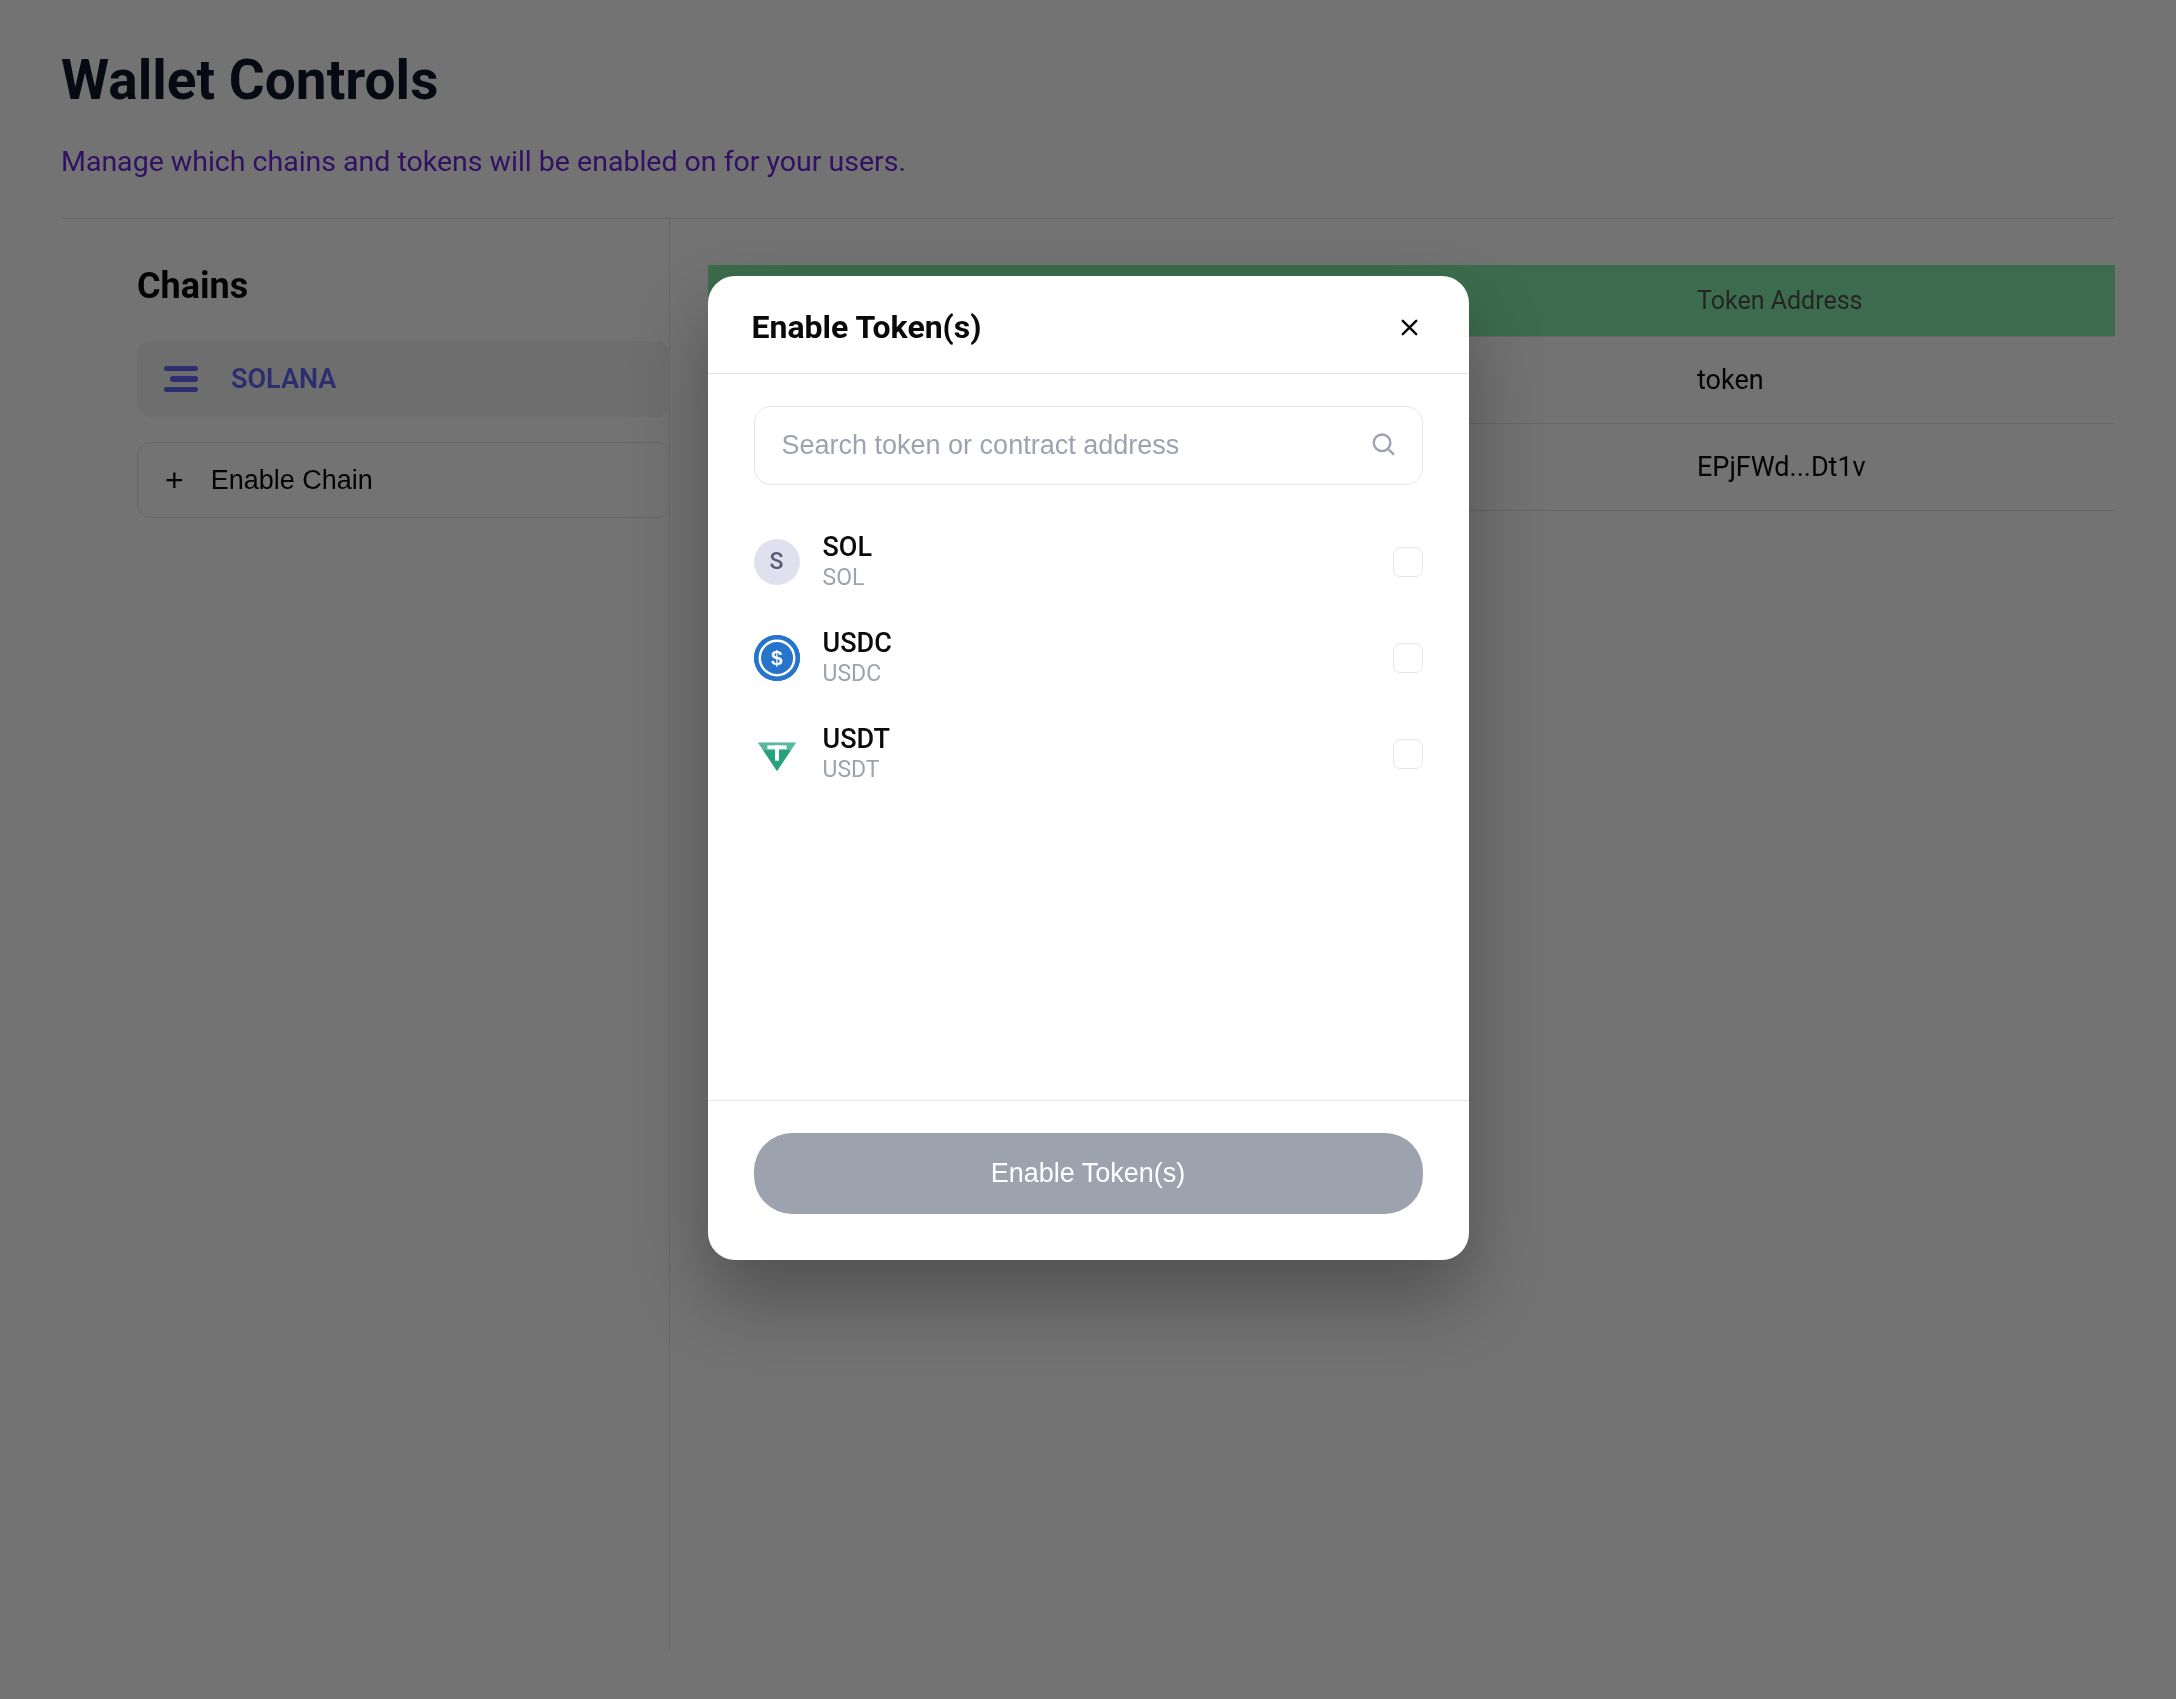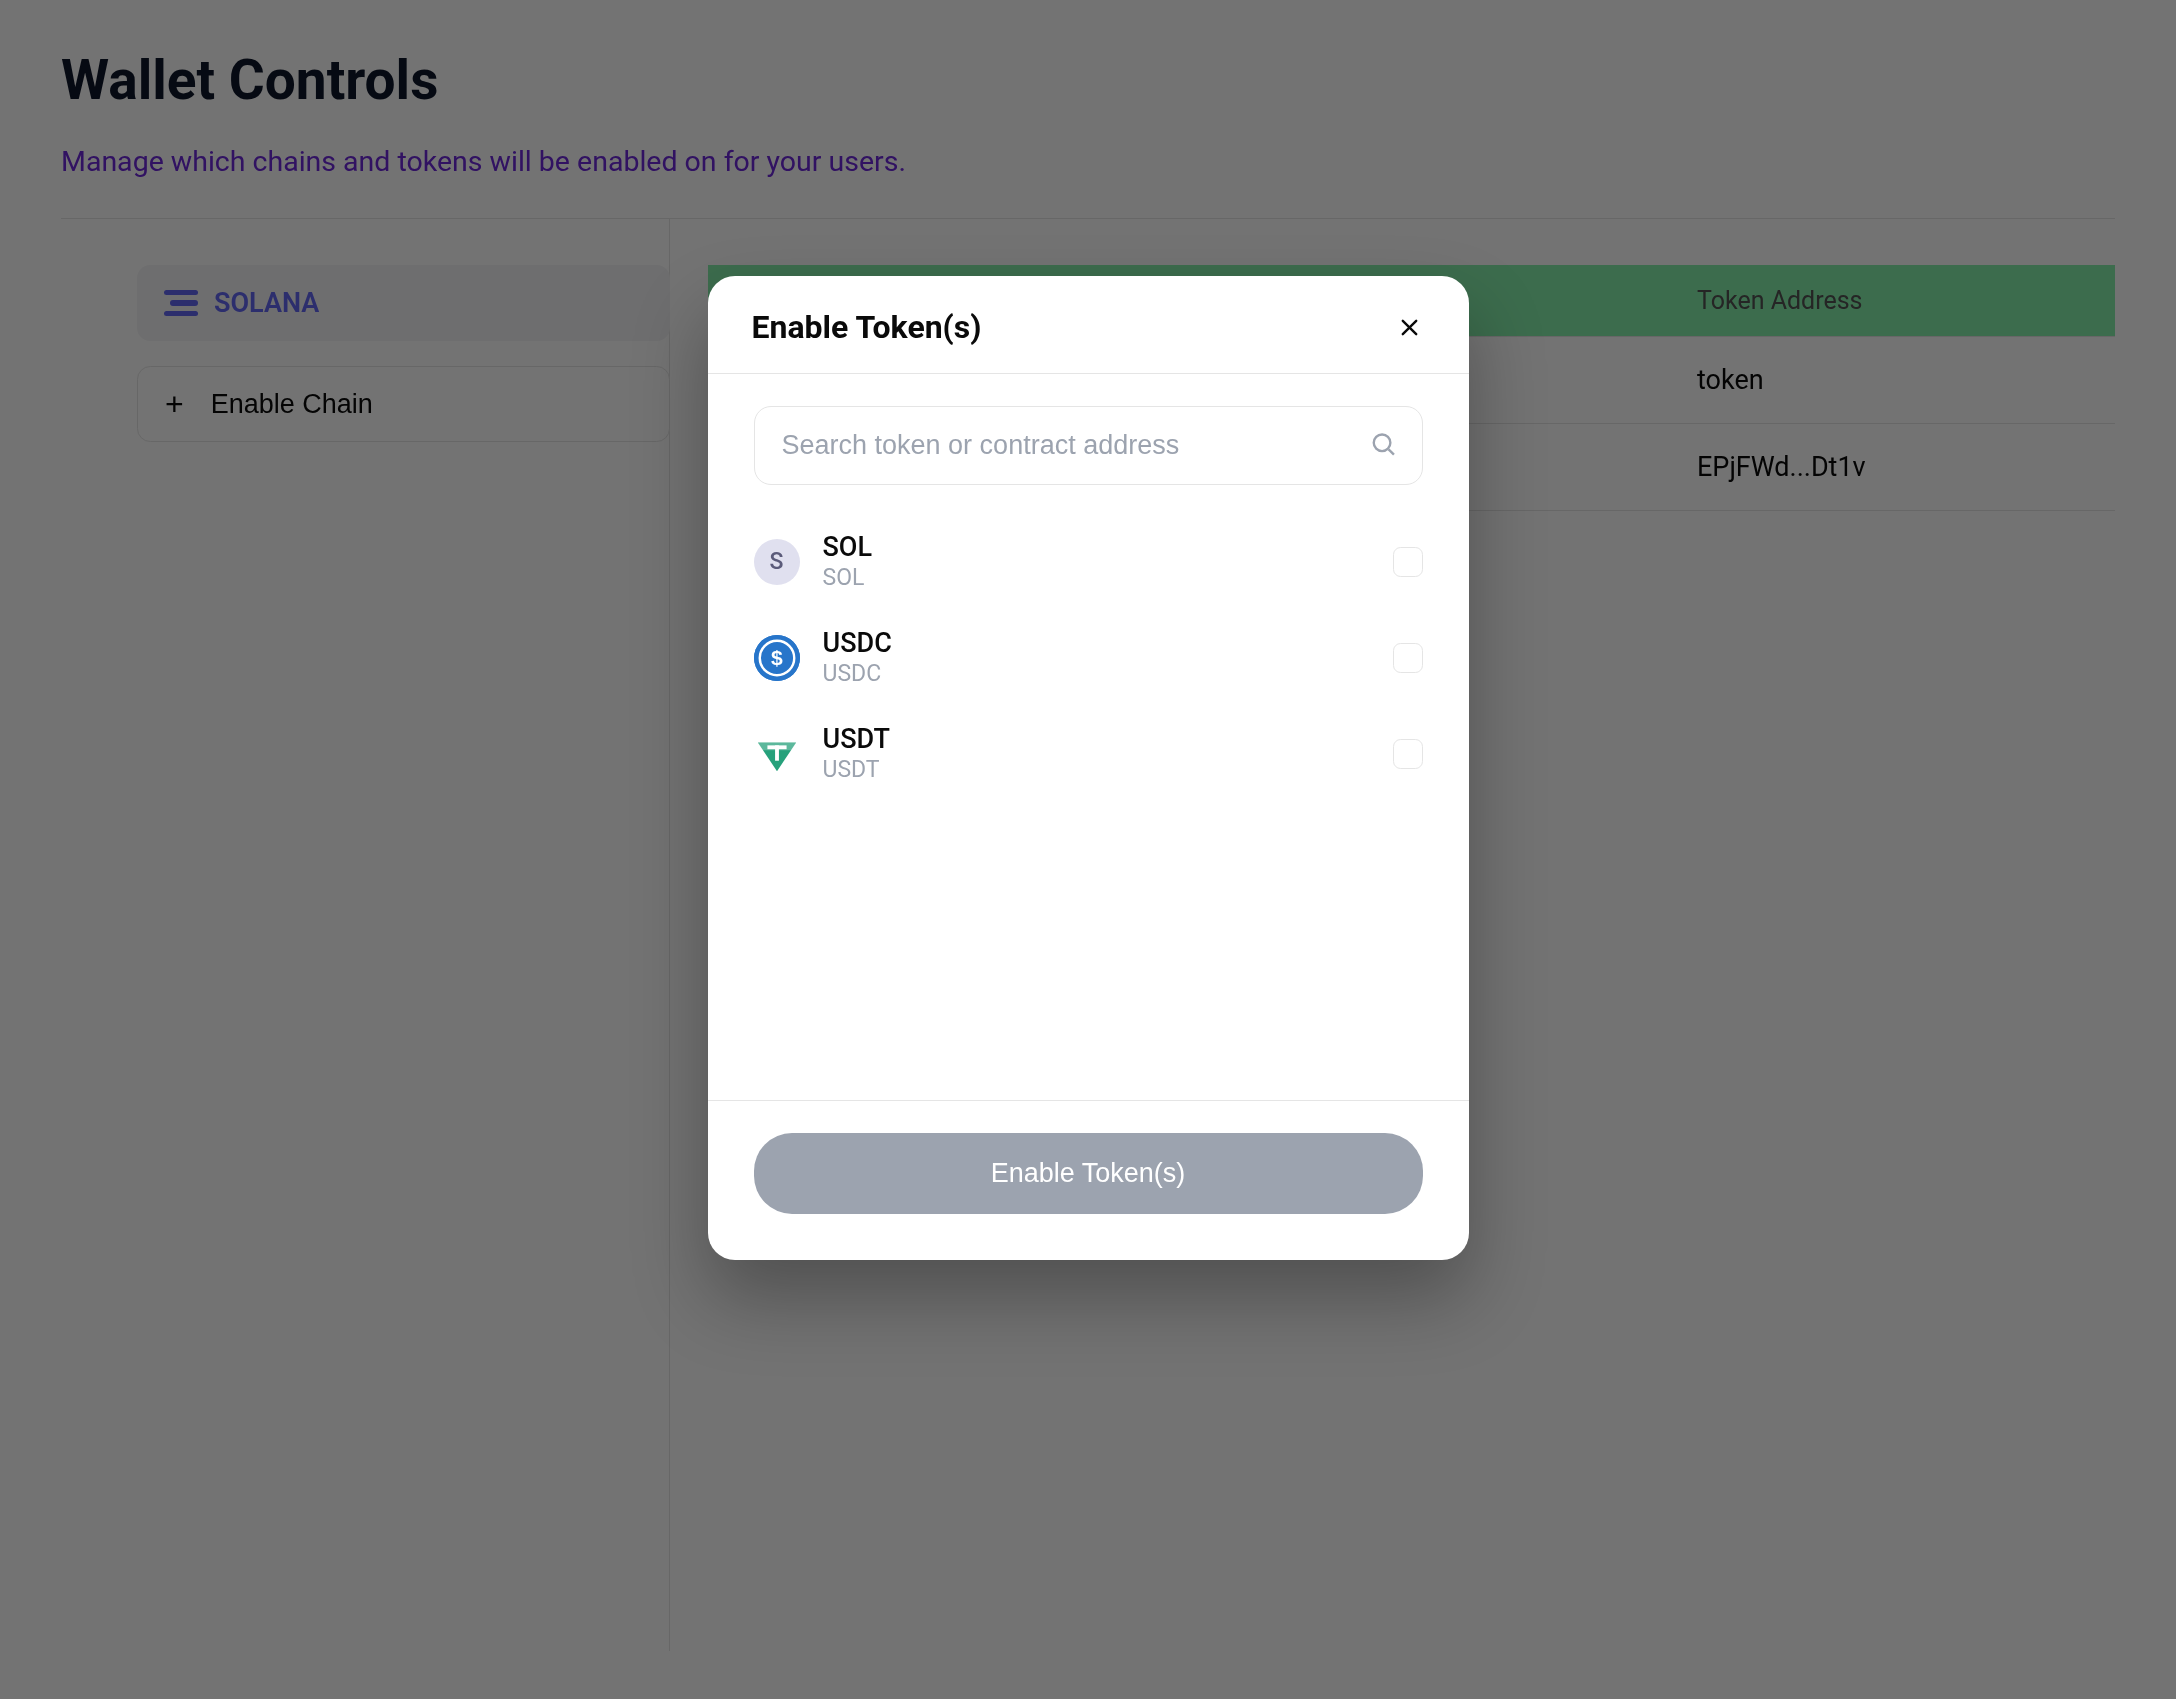--- a/index.html
+++ b/index.html
@@ -49,21 +49,21 @@
 .chains-heading {
   font-size: 36px;
   font-weight: 700;
   color: #0a0a0a;
   margin-bottom: 34px;
 }
 
 .chain-item {
   display: flex;
   align-items: center;
-  gap: 16px;
+  gap: 33px;
   background: #f4f4f5;
   border-radius: 13.3px;
   padding: 21px 27px;
   margin-bottom: 25px;
   width: 533px;
 }
 
 .chain-icon {
   width: 34px;
   height: 34px;
@@ -281,20 +281,21 @@
 </style>
 </head>
 <body>
 
 <div class="page">
   <h1 class="page-title">Wallet Controls</h1>
   <p class="page-subtitle">Manage which chains and tokens will be enabled on for your users.</p>
 
   <div class="content-split">
     <aside class="chains-panel">
+      <h2 class="chains-heading">Chains</h2>
 
       <div class="chain-item">
         <span class="chain-icon">
           <span></span>
             <span></span>
             <span></span>
         </span>
         <span class="chain-name">SOLANA</span>
       </div>
 

